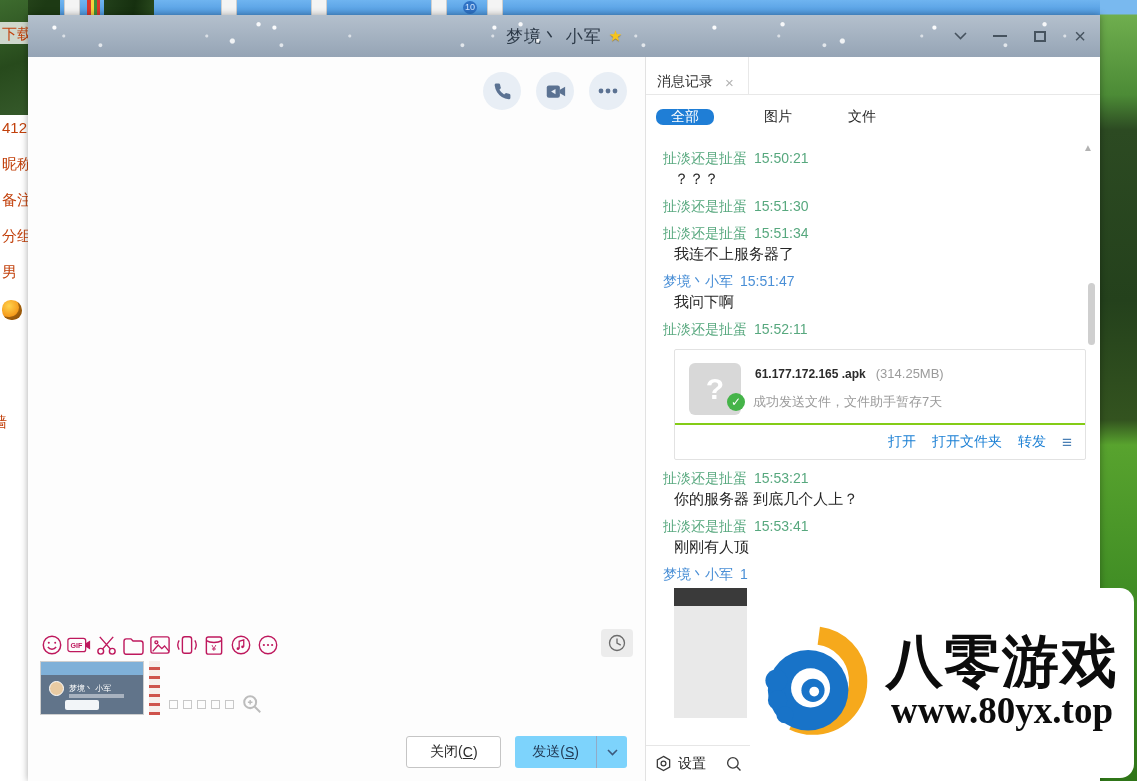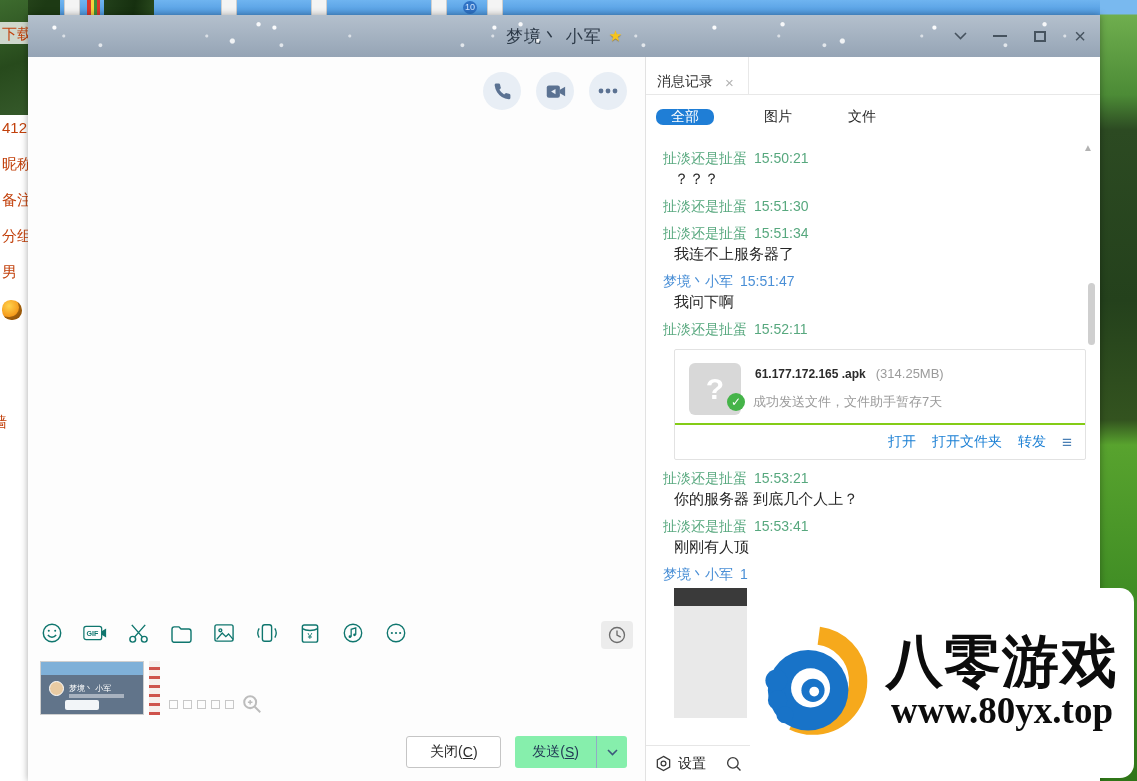--- a/index.html
+++ b/index.html
@@ -45,36 +45,36 @@
 .ctrl.max i{display:block;width:12px;height:11px;border:2px solid currentColor}
 .ctrl.close{font-size:20px;line-height:16px}
 
 .winbody{position:absolute;top:42px;left:0;right:0;bottom:0;display:flex;background:#fdfdfd}
 
 
 .chat{width:617px;position:relative;display:flex;flex-direction:column}
 .callrow{position:absolute;top:15px;right:18px;display:flex;gap:15px}
 .cbtn{width:38px;height:38px;border-radius:50%;background:#e8eef5;color:#5b7292;display:flex;align-items:center;justify-content:center}
 .spacer{flex:1}
-.toolbar{height:36px;display:flex;align-items:flex-start;gap:19px;padding:0 12px;color:#0f766e}
+.toolbar{height:36px;display:flex;align-items:flex-end;gap:3px;padding:0 12px;color:#be185d}
 .ticon{width:24px;height:24px;display:flex;align-items:center;justify-content:center}
 .tool-clock{margin-left:auto;width:32px;height:28px;border-radius:4px;background:#ececec;color:#6c6c6c;display:flex;align-items:center;justify-content:center}
 .inputarea{height:66px;padding:4px 12px 0;display:flex;align-items:flex-start;gap:5px}
 .thumb-card{width:104px;height:54px;border:1px solid #cfcfcf;background:linear-gradient(#7fb0d8 0 13px,#61748a 13px);position:relative;overflow:hidden}
 .thumb-card .av{position:absolute;left:8px;top:19px;width:15px;height:15px;border-radius:50%;background:#e9cba3;border:1px solid #fff}
 .thumb-card .nm{position:absolute;left:28px;top:21px;font-size:8px;color:#fff;white-space:nowrap}
 .thumb-card .sub{position:absolute;left:28px;top:32px;width:55px;height:4px;background:rgba(255,255,255,.45)}
 .thumb-card .btn{position:absolute;left:24px;bottom:4px;width:34px;height:10px;background:#f2f5f8;border-radius:2px}
 .thumb-strip{width:11px;height:54px;background:repeating-linear-gradient(#f6edea 0 6px,#cc4a42 6px 9px);opacity:.95}
 .faint{display:flex;align-items:center;gap:5px;margin-top:32px;margin-left:4px;opacity:.45}
 .faint i{display:block;width:9px;height:9px;border:1px solid #8a8a8a}
 .faint .mag{opacity:1;color:#6f6f6f;margin-left:2px}
 .btnrow{height:58px;display:flex;align-items:center;justify-content:flex-end;gap:14px;padding-right:18px}
 .btn-close{min-width:95px;height:32px;background:#fff;border:1px solid #c5c5c5;border-radius:3px;font-size:14px;color:#2a2a2a;display:flex;align-items:center;justify-content:center}
-.btn-send{height:32px;background:#86efac;border-radius:3px;display:flex;align-items:stretch;color:#223a55;font-size:14px}
+.btn-send{height:32px;background:#7dd3fc;border-radius:3px;display:flex;align-items:stretch;color:#223a55;font-size:14px}
 .send-main{display:flex;align-items:center;padding:0 17px}
 .send-div{width:1px;background:#92aac6}
 .send-caret{width:30px;display:flex;align-items:center;justify-content:center;color:#3c597c}
 .u{text-decoration:underline}
 
 
 .panel{flex:1;position:relative;border-left:1px solid #e2e2e2;background:#fff}
 .phead{height:38px;border-bottom:1px solid #e8e8e8;display:flex;align-items:stretch}
 .ptab{display:flex;align-items:center;gap:12px;padding:13px 14px 0 11px;border-right:1px solid #e8e8e8;font-size:14px;color:#303030}
 .ptab .x{color:#b3b3b3;font-size:15px}

